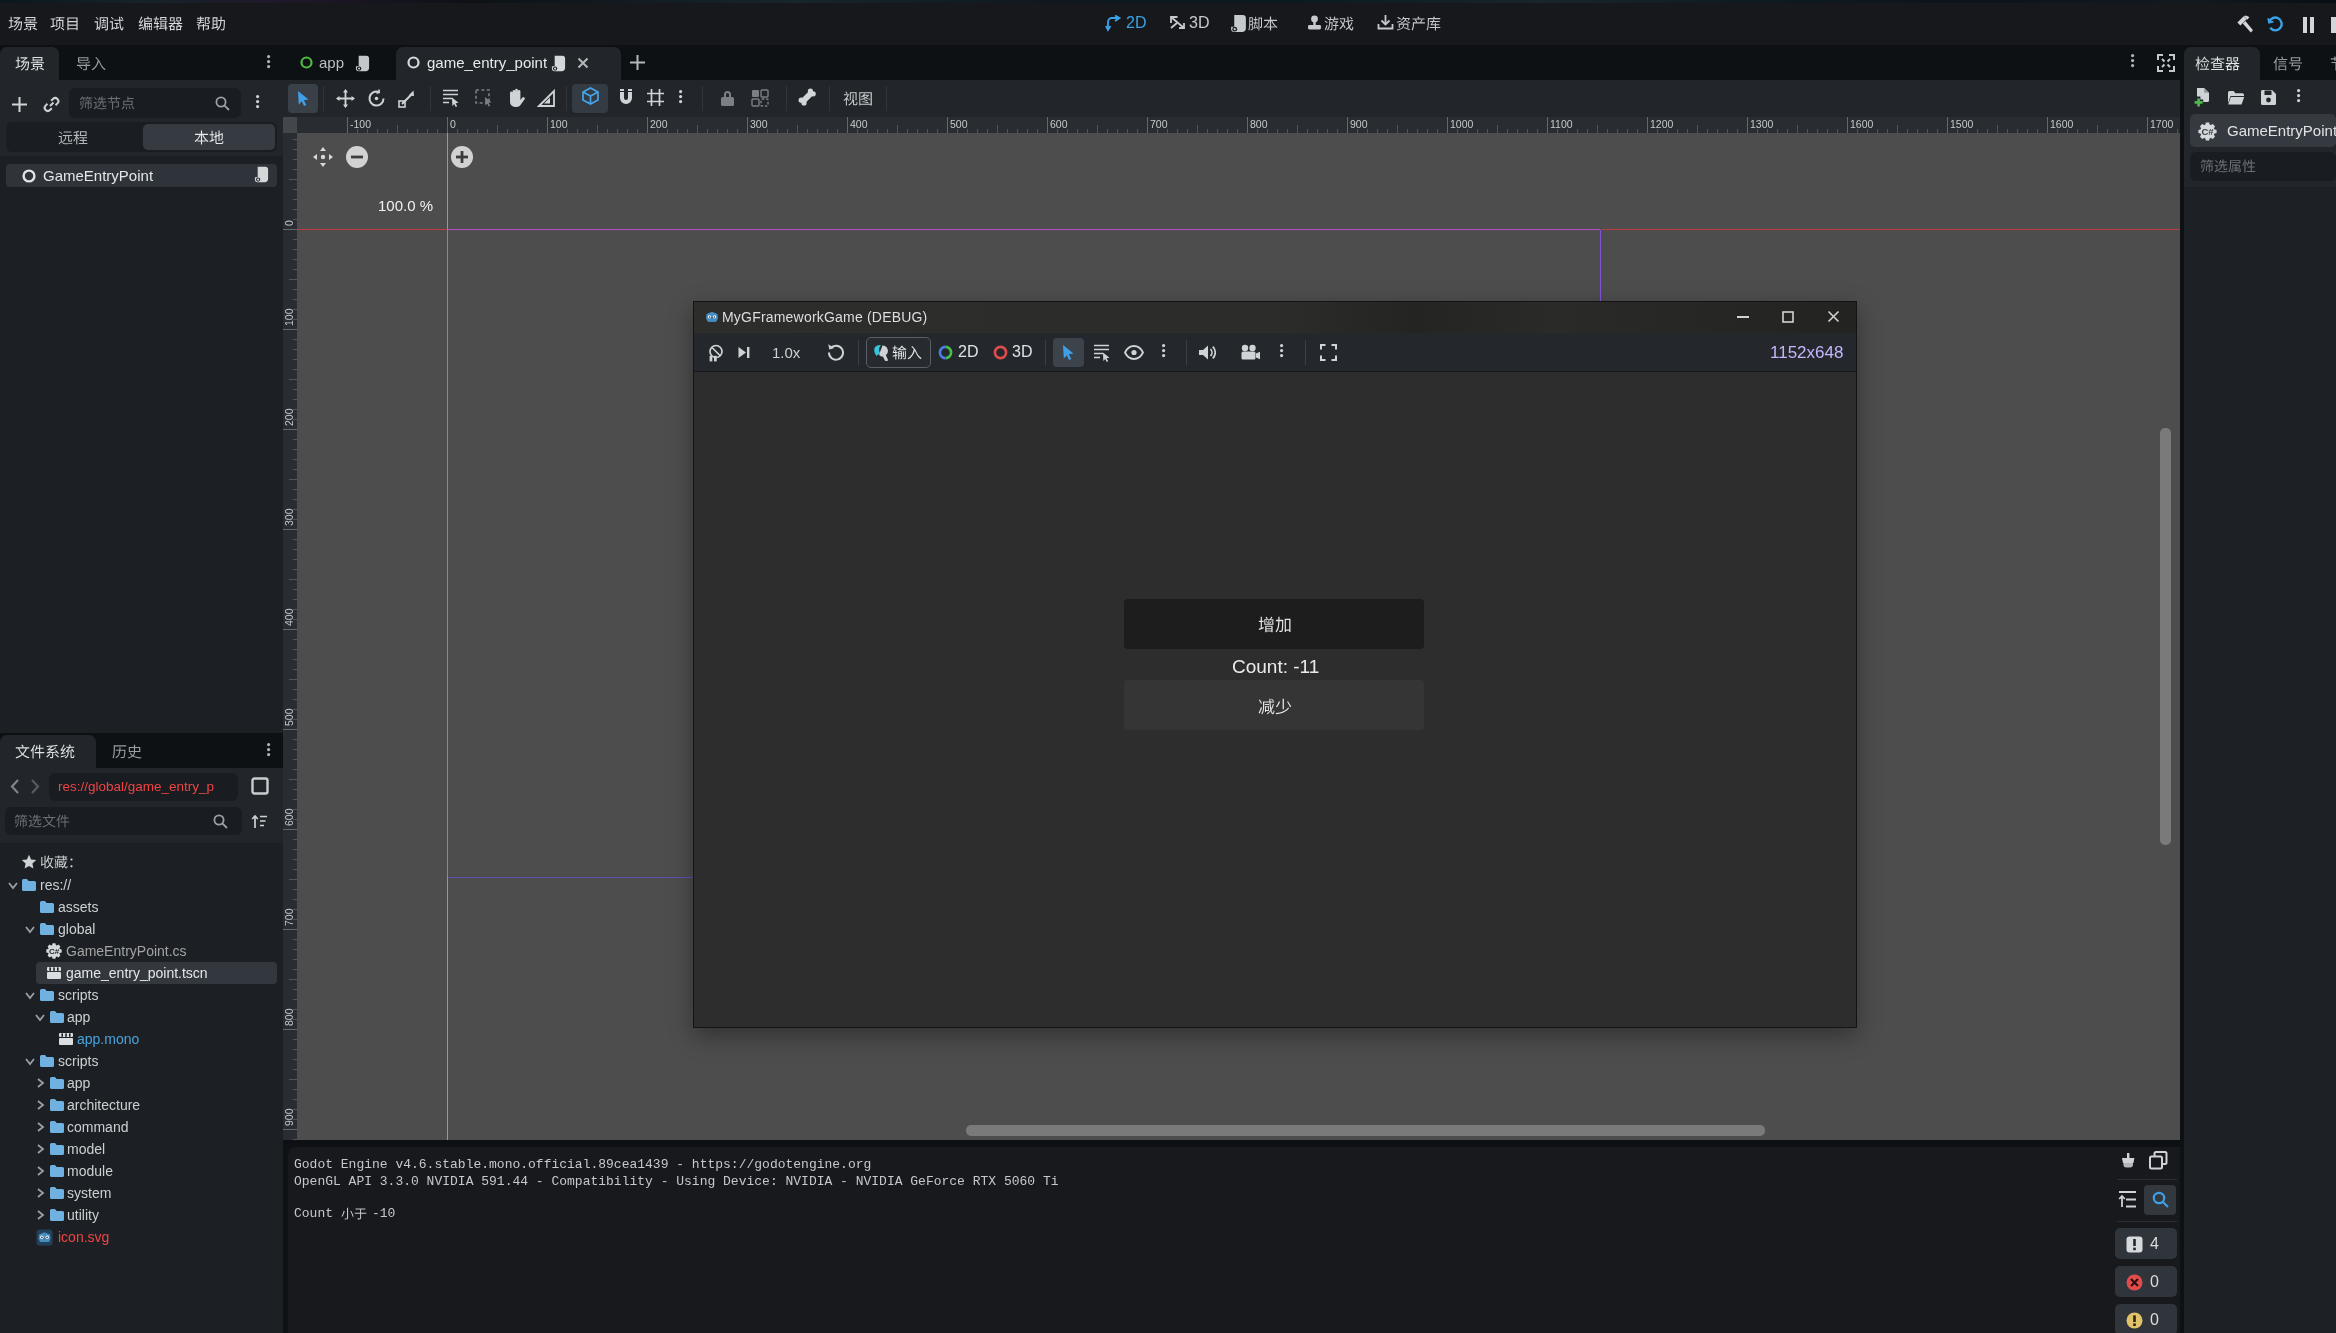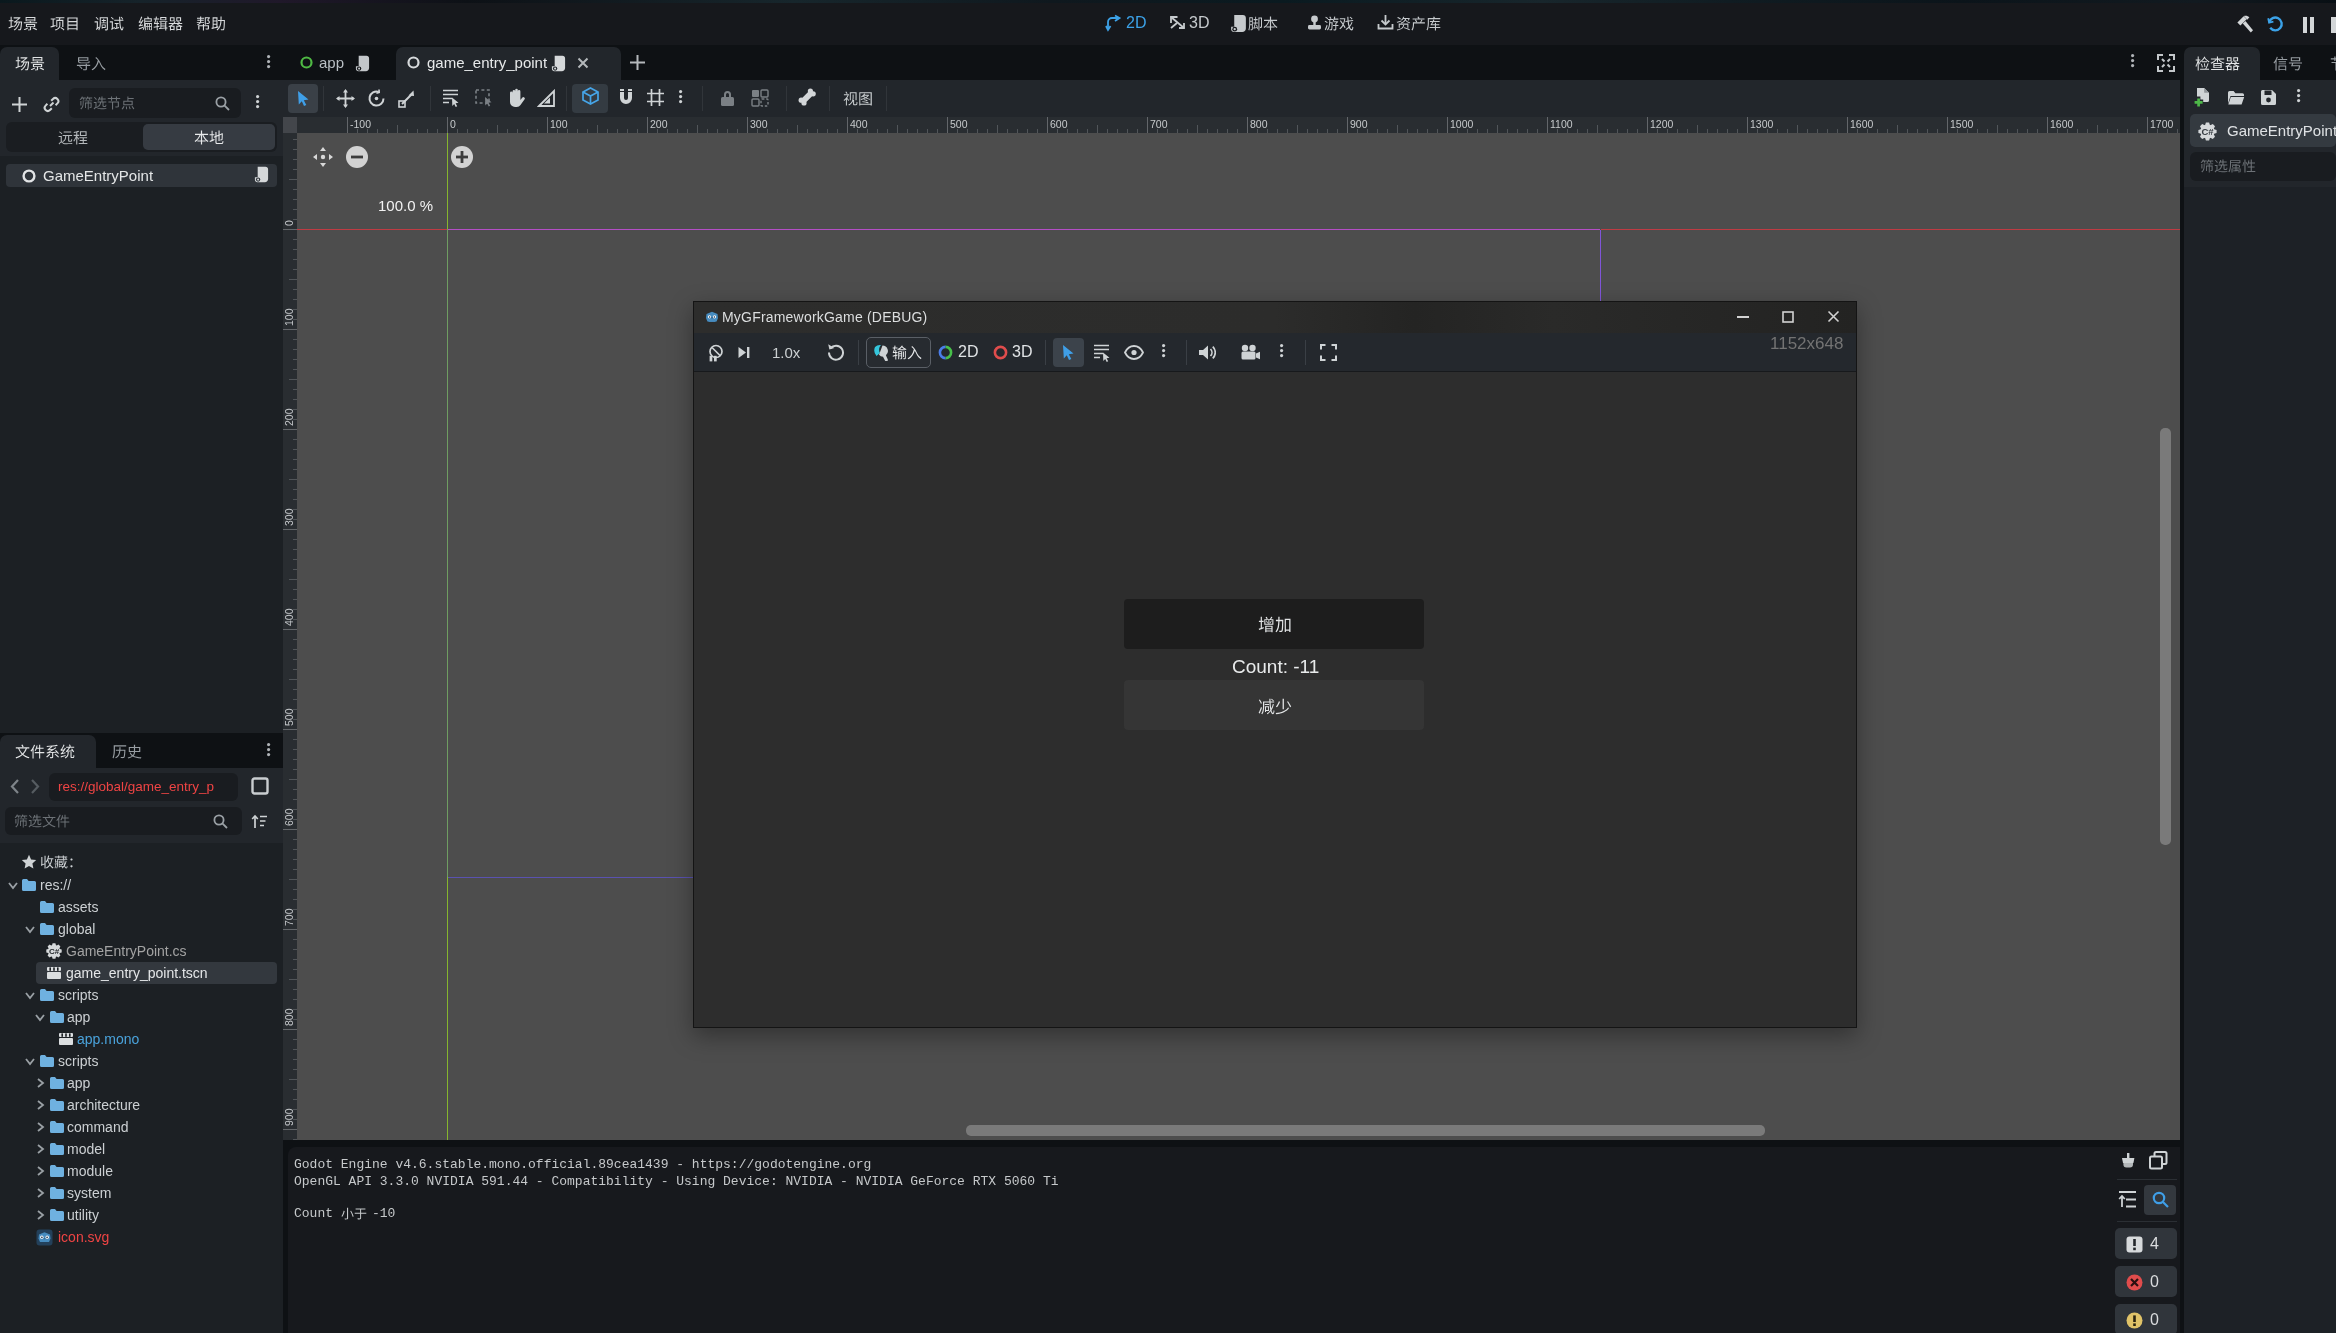--- a/index.html
+++ b/index.html
@@ -930,21 +930,21 @@
       <circle cx="1.6" cy="7.6" r="1.6"></circle>
       <circle cx="1.6" cy="12.6" r="1.6"></circle>
     </g>
   </svg>
 <div style="position:absolute;left:1305px;top:340px;width:1px;height:25px;background:#3a3f45;"></div>
 <svg style="position:absolute;left:1320px;top:344px" width="17" height="17" viewBox="0 0 17 17">
     <g stroke="#cfd3d5" stroke-width="2" fill="none">
       <path d="M1 5.5V1h4.5M11.5 1H16v4.5M16 11.5V16h-4.5M5.5 16H1v-4.5"></path>
     </g>
   </svg>
-<div style="position:absolute;left:1770px;top:335px;font:400 17px 'Liberation Sans',sans-serif;color:#737373;line-height:1;white-space:pre;">1152x648</div>
+<div style="position:absolute;left:1770px;top:344px;font:400 17px 'Liberation Sans',sans-serif;color:#c4b5fd;line-height:1;white-space:pre;">1152x648</div>
 <div style="position:absolute;left:1124px;top:599px;width:300px;height:50px;background:#1d1d1d;border-radius:4px;"></div>
 <svg style="position:absolute;left:1258px;top:615.8px" width="36" height="24" viewBox="0 -14.96 36 24">
     <path d="M7.9 -10.1C8.4 -9.4 8.9 -8.3 9.1 -7.7L9.9 -8.0C9.7 -8.7 9.2 -9.7 8.7 -10.4ZM13.1 -10.4C12.8 -9.7 12.2 -8.6 11.7 -7.9L12.4 -7.6C12.9 -8.3 13.4 -9.2 13.9 -10.1ZM0.7 -2.2 1.1 -0.9C2.5 -1.5 4.2 -2.2 5.9 -2.8L5.6 -4.0L3.9 -3.3V-8.9H5.6V-10.1H3.9V-14.1H2.7V-10.1H0.9V-8.9H2.7V-2.9ZM7.5 -13.8C8.0 -13.2 8.5 -12.3 8.7 -11.8L9.8 -12.4C9.6 -12.9 9.1 -13.7 8.6 -14.2ZM6.3 -11.8V-6.2H15.4V-11.8H13.1C13.5 -12.4 14.1 -13.2 14.5 -13.9L13.2 -14.3C12.9 -13.6 12.3 -12.5 11.8 -11.8ZM7.4 -10.9H10.4V-7.1H7.4ZM11.4 -10.9H14.3V-7.1H11.4ZM8.4 -1.8H13.4V-0.5H8.4ZM8.4 -2.7V-4.1H13.4V-2.7ZM7.2 -5.1V1.3H8.4V0.5H13.4V1.3H14.6V-5.1Z M26.7 -12.2V1.1H27.9V-0.2H31.2V1.0H32.5V-12.2ZM27.9 -1.4V-10.9H31.2V-1.4ZM20.3 -14.1 20.3 -11.1H17.9V-9.8H20.3C20.1 -5.5 19.6 -1.8 17.5 0.5C17.8 0.7 18.3 1.1 18.5 1.4C20.8 -1.1 21.4 -5.2 21.5 -9.8H24.1C24.0 -3.3 23.8 -0.9 23.4 -0.4C23.3 -0.2 23.1 -0.2 22.9 -0.2C22.6 -0.2 21.8 -0.2 21.0 -0.2C21.2 0.1 21.4 0.7 21.4 1.0C22.2 1.1 22.9 1.1 23.4 1.0C23.9 1.0 24.2 0.8 24.5 0.4C25.1 -0.4 25.2 -2.8 25.3 -10.4C25.3 -10.6 25.3 -11.1 25.3 -11.1H21.5L21.6 -14.1Z" fill="#e2e4e5"></path>
   </svg>
 <div style="position:absolute;left:1232px;top:656.5px;font:400 19px 'Liberation Sans',sans-serif;color:#e8eaeb;line-height:1;white-space:pre;">Count: -11</div>
 <div style="position:absolute;left:1124px;top:680px;width:300px;height:50px;background:#353535;border-radius:4px;"></div>
 <svg style="position:absolute;left:1258px;top:697.8px" width="36" height="24" viewBox="0 -14.96 36 24">
     <path d="M13.0 -13.6C13.8 -13.0 14.7 -12.2 15.1 -11.7L15.9 -12.3C15.5 -12.9 14.5 -13.7 13.7 -14.2ZM6.8 -9.0V-8.0H11.1V-9.0ZM0.8 -13.0C1.7 -11.8 2.6 -10.1 2.9 -9.1L4.0 -9.6C3.6 -10.7 2.7 -12.3 1.8 -13.5ZM0.6 -0.0 1.7 0.5C2.5 -1.1 3.4 -3.4 4.0 -5.3L3.0 -5.9C2.3 -3.8 1.3 -1.5 0.6 -0.0ZM7.0 -6.7V-1.0H8.0V-1.9H11.0V-6.7ZM8.0 -5.6H10.1V-3.0H8.0ZM11.3 -14.2 11.4 -11.5H5.0V-7.0C5.0 -4.6 4.8 -1.5 3.3 0.7C3.6 0.9 4.1 1.2 4.3 1.4C5.9 -1.0 6.2 -4.5 6.2 -7.0V-10.4H11.5C11.6 -7.5 11.9 -4.9 12.3 -3.0C11.4 -1.6 10.2 -0.4 8.8 0.5C9.1 0.7 9.5 1.1 9.7 1.3C10.8 0.5 11.8 -0.5 12.7 -1.6C13.2 0.3 13.9 1.4 14.9 1.4C15.6 1.4 16.2 0.7 16.5 -2.1C16.3 -2.2 15.8 -2.5 15.6 -2.7C15.5 -1.0 15.2 -0.0 14.9 -0.1C14.4 -0.1 13.9 -1.1 13.5 -2.8C14.6 -4.5 15.3 -6.5 15.9 -8.7L14.8 -9.0C14.4 -7.3 13.9 -5.8 13.2 -4.5C12.9 -6.1 12.7 -8.1 12.6 -10.4H16.2V-11.5H12.5C12.5 -12.4 12.5 -13.3 12.5 -14.2Z M20.9 -11.6C20.1 -9.7 19.0 -7.6 17.9 -6.2C18.2 -6.1 18.8 -5.8 19.0 -5.6C20.1 -7.0 21.3 -9.2 22.1 -11.3ZM29.0 -11.1C30.1 -9.4 31.5 -7.1 32.1 -5.7L33.2 -6.4C32.5 -7.8 31.1 -9.9 30.0 -11.6ZM30.0 -5.5C27.8 -2.1 23.4 -0.5 17.6 0.1C17.8 0.4 18.1 1.0 18.2 1.3C24.2 0.6 28.8 -1.3 31.1 -4.9ZM24.6 -14.3V-3.8H25.9V-14.3Z" fill="#e2e4e5"></path>
   </svg>
 <div style="position:absolute;left:2180px;top:45px;width:156px;height:1288px;background:#0e1114;"></div>

